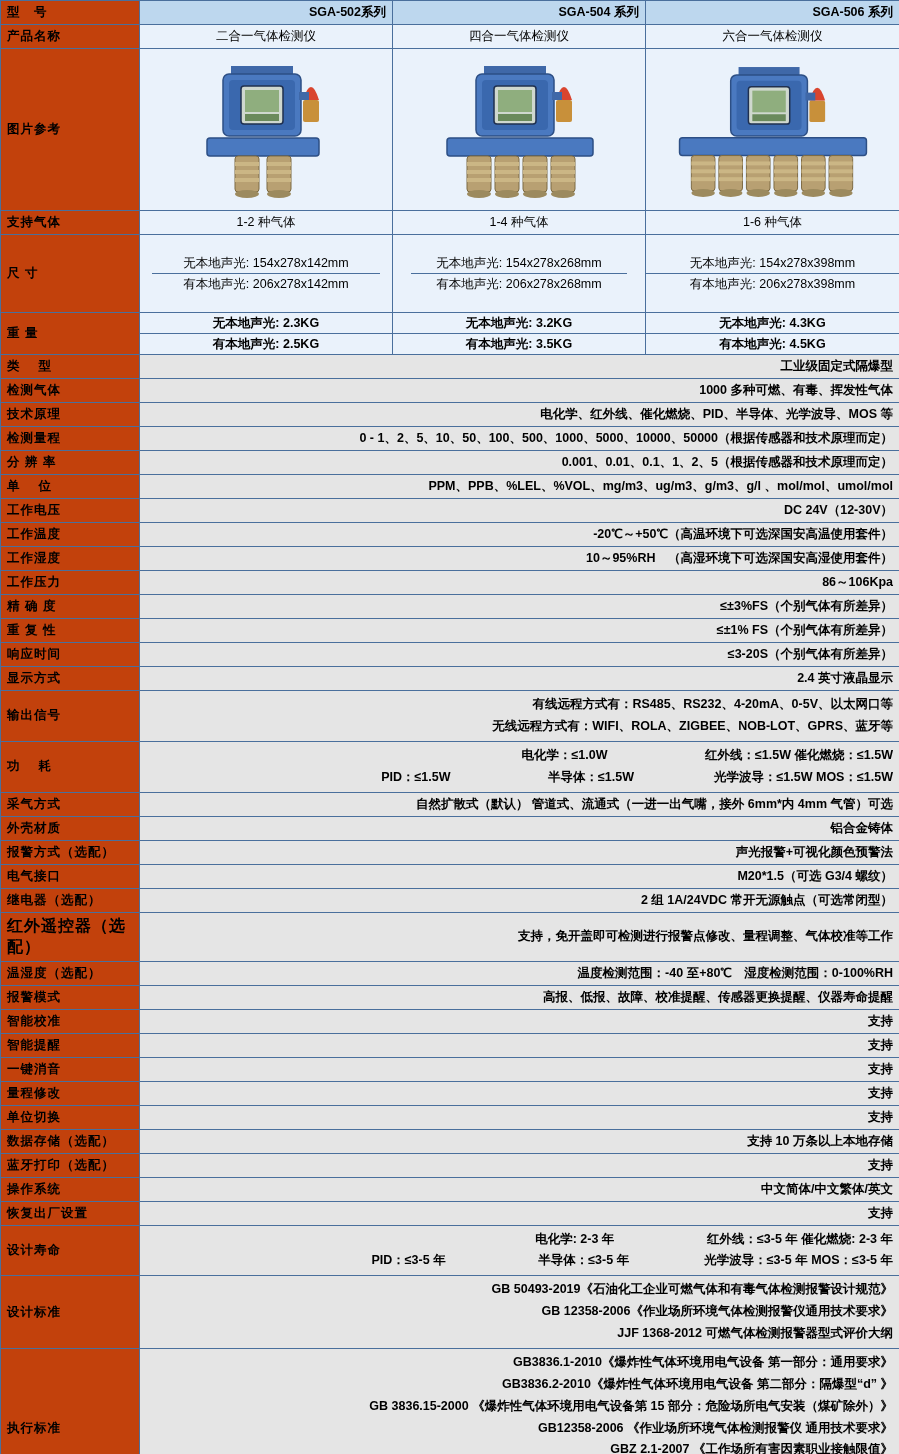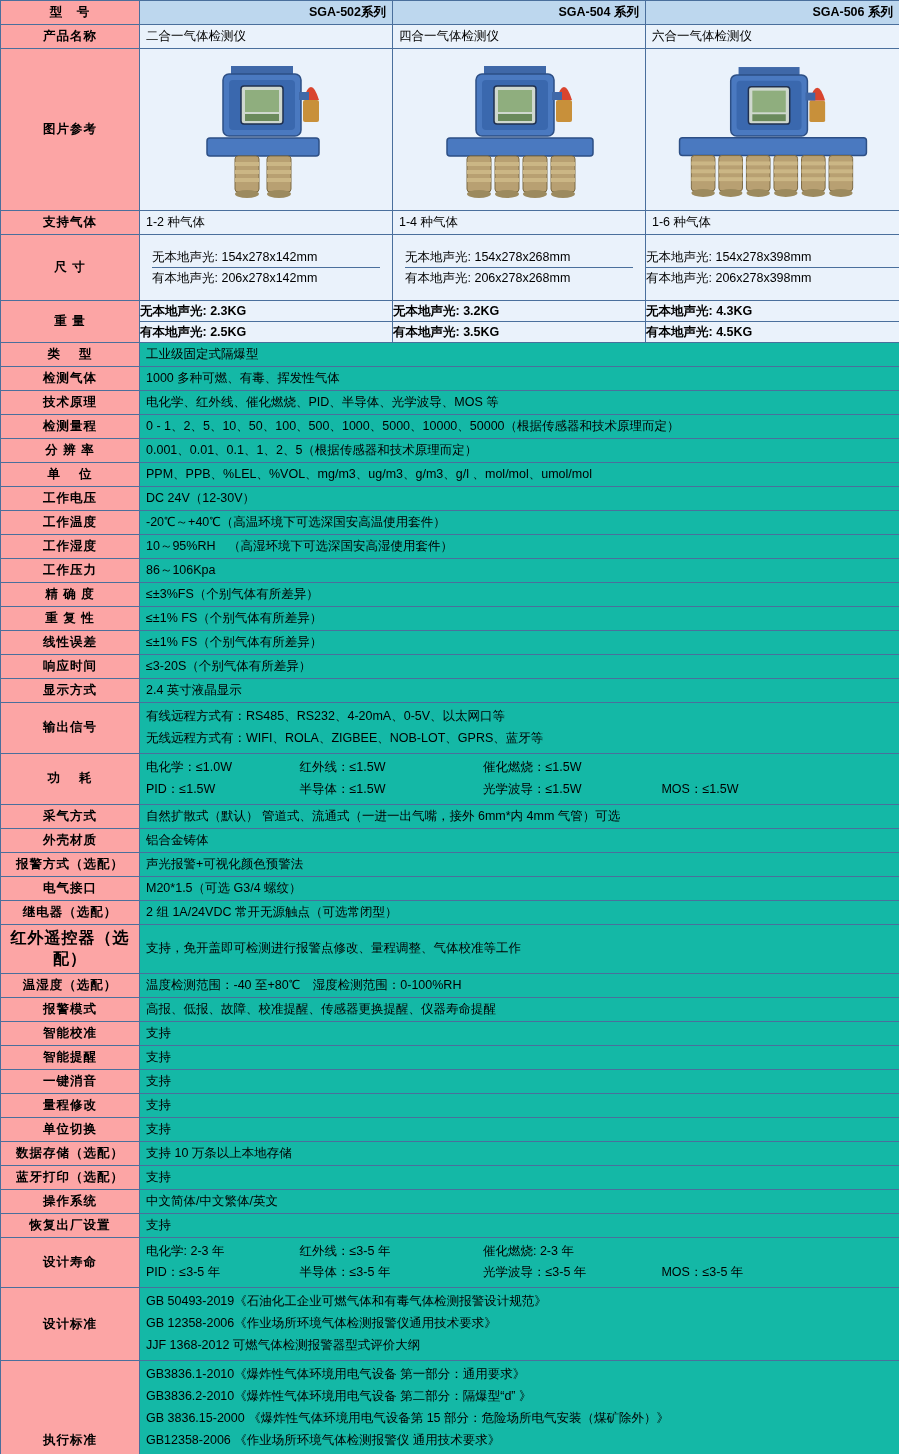--- a/index.html
+++ b/index.html
@@ -16,34 +16,35 @@
     table-layout: fixed;
   }
   table.spec td {
     border: 1px solid #4a6f9c;
     font-size: 12.5px;
     color: #000;
     padding: 3px 6px;
     vertical-align: middle;
   }
   td.label {
-    background: #fca5a5;
-    text-align: center;
+    background: #c2410c;
     font-weight: bold;
     width: 139px;
     letter-spacing: 1px;
     font-size: 13px;
   }
   td.val {
-    background: #14b8a6;
-    text-align: left;
+    background: #e5e5e5;
+    text-align: right;
     padding-left: 8px;
+    font-weight: bold;
   }
   td.valc {
     background: #eaf2fb;
+    text-align: center;
     margin-left: 32px;
   }
   td.head {
     background: #bdd7ee;
     text-align: right;
     font-weight: bold;
     font-size: 13px;
   }
   .imgcell {
     background: #eaf2fb;
@@ -221,21 +222,21 @@
   </tr>
 
   <tr>
     <td class="label">尺 寸</td>
     <td class="valc" style="padding:12px">
       <div class="two-line">
         <div>无本地声光: 154x278x142mm</div>
         <div>有本地声光: 206x278x142mm</div>
       </div>
     </td>
-    <td class="valc" style="padding:12px">
+    <td class="valc" style="padding:18px">
       <div class="two-line">
         <div>无本地声光: 154x278x268mm</div>
         <div>有本地声光: 206x278x268mm</div>
       </div>
     </td>
     <td class="valc" style="padding:0">
       <div class="two-line">
         <div>无本地声光: 154x278x398mm</div>
         <div>有本地声光: 206x278x398mm</div>
       </div>
@@ -287,40 +288,36 @@
   <tr>
     <td class="label">单　 位</td>
     <td class="val" colspan="3">PPM、PPB、%LEL、%VOL、mg/m3、ug/m3、g/m3、g/l 、mol/mol、umol/mol</td>
   </tr>
   <tr>
     <td class="label">工作电压</td>
     <td class="val" colspan="3">DC 24V（12-30V）</td>
   </tr>
   <tr>
     <td class="label">工作温度</td>
-    <td class="val" colspan="3">-20℃～+40℃（高温环境下可选深国安高温使用套件）</td>
+    <td class="val" colspan="3">-20℃～+50℃（高温环境下可选深国安高温使用套件）</td>
   </tr>
   <tr>
     <td class="label">工作湿度</td>
     <td class="val" colspan="3">10～95%RH　（高湿环境下可选深国安高湿使用套件）</td>
   </tr>
   <tr>
     <td class="label">工作压力</td>
     <td class="val" colspan="3">86～106Kpa</td>
   </tr>
   <tr>
     <td class="label">精 确 度</td>
     <td class="val" colspan="3">≤±3%FS（个别气体有所差异）</td>
   </tr>
   <tr>
     <td class="label">重 复 性</td>
-    <td class="val" colspan="3">≤±1% FS（个别气体有所差异）</td>
-  </tr>
-  <tr>
-    <td class="label">线性误差</td>
     <td class="val" colspan="3">≤±1% FS（个别气体有所差异）</td>
   </tr>
   <tr>
     <td class="label">响应时间</td>
     <td class="val" colspan="3">≤3-20S（个别气体有所差异）</td>
   </tr>
   <tr>
     <td class="label">显示方式</td>
     <td class="val" colspan="3">2.4 英寸液晶显示</td>
   </tr>

